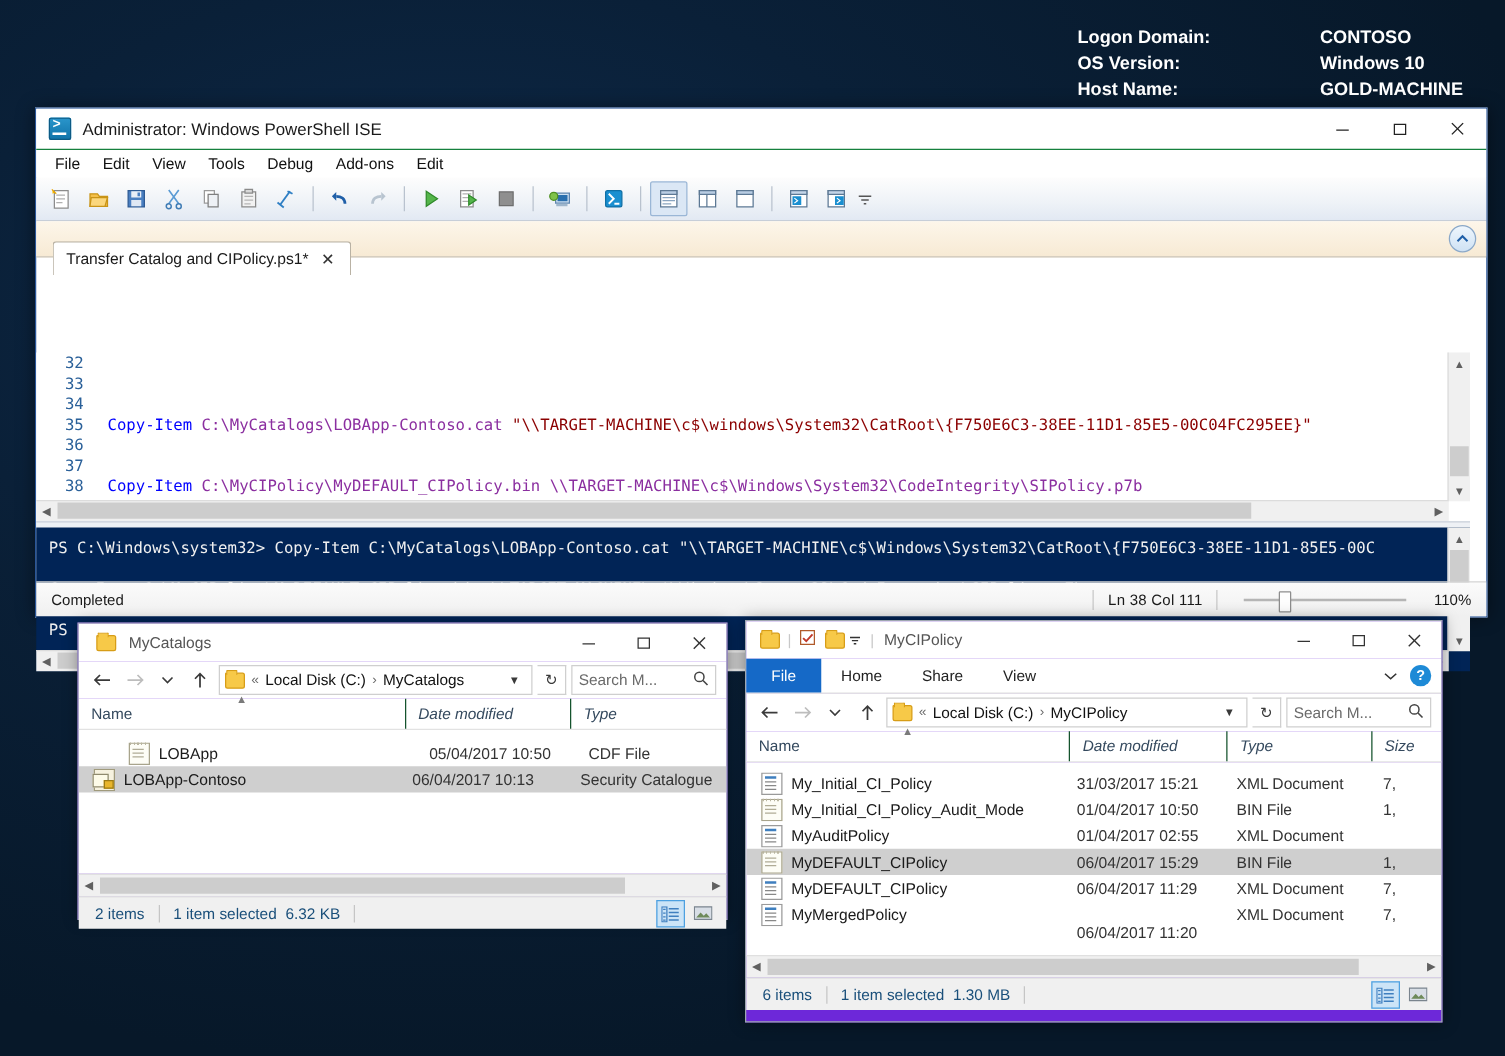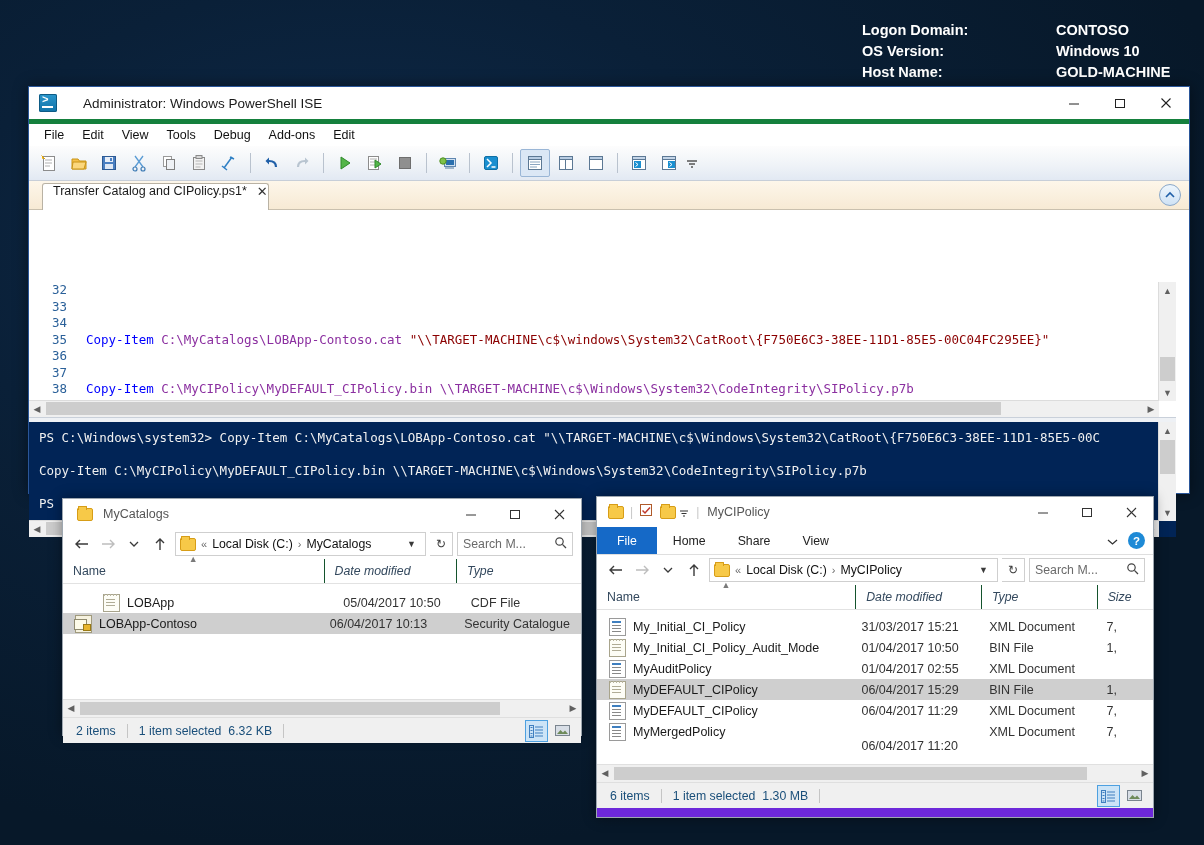--- a/index.html
+++ b/index.html
@@ -19,21 +19,21 @@
   #desktop-info .lbl{width:194px;}
   #desktop-info .val{flex:1;}
 
   
   #ise-window{
     left:28px;top:86px;width:1160px;height:406px;
     background:#ffffff;border:1px solid #2a5699;
     box-shadow:0 0 14px rgba(0,0,0,.45);
   }
   #ise-titlebar{height:32px;background:#ffffff;display:flex;align-items:center;
-    position:relative;border-bottom:5px solid #15803d;gap:17px;}
+    position:relative;border-bottom:1px solid #15803d;}
   #ise-titlebar .ico{width:18px;height:18px;margin-left:10px;margin-right:9px;
     background:linear-gradient(#2a96cc,#1173a8);border-radius:2px;position:relative;
     box-shadow:inset 0 0 0 1px #0d5b85;}
   #ise-titlebar .ico:before{content:">";position:absolute;left:3px;top:0px;color:#fff;
     font-size:11px;font-family:"Liberation Mono",monospace;font-weight:bold;}
   #ise-titlebar .ico:after{content:"";position:absolute;left:3px;bottom:4px;width:11px;height:2px;background:#fff;}
   #ise-title{font-size:13.5px;color:#1a1a1a;}
   .winbtns{position:absolute;right:0;top:0;height:32px;display:flex;}
   .winbtn{width:46px;height:32px;display:flex;align-items:center;justify-content:center;
     color:#222;font-size:13px;}
@@ -44,23 +44,23 @@
   #ise-menubar .mi{padding:2px 9px;}
 
   #ise-toolbar{height:34px;
     background:linear-gradient(#fdfdfd,#eef2f7 60%,#e2e9f3);
     border-bottom:1px solid #c7ced8;display:flex;align-items:center;padding-left:6px;gap:2px;}
   .tbtn{width:28px;height:26px;display:flex;align-items:center;justify-content:center;border-radius:2px;}
   .tsep{width:1px;height:20px;background:#b9c2ce;margin:0 5px;}
 
   #ise-tabstrip{height:28px;background:linear-gradient(#fdf6ea,#f7ead4);
     position:relative;border-bottom:1px solid #c9c0ae;}
-  #ise-tab{position:absolute;left:13px;top:2px;height:26px;background:#fff;
+  #ise-tab{position:absolute;left:13px;top:16px;height:26px;background:#fff;
     border:1px solid #b9b2a4;border-bottom:none;border-radius:3px 3px 0 0;
-    display:flex;align-items:flex-start;padding:0 0 0 10px;font-size:12.5px;color:#1a1a1a;}
+    display:flex;align-items:center;padding:0 12px 0 10px;font-size:12.5px;color:#1a1a1a;}
   #ise-tab .x{margin-left:10px;font-size:13px;color:#333;}
   #ise-collapse{position:absolute;right:8px;top:3px;width:20px;height:20px;border-radius:50%;
     border:1px solid #8aa8c9;background:linear-gradient(#eef6fd,#cfe2f4);
     display:flex;align-items:center;justify-content:center;}
 
   #ise-editor{position:absolute;left:0;top:0;right:0;height:135px;background:#fff;}
   .codewrap{position:absolute;left:0;top:0;right:17px;bottom:16px;overflow:hidden;}
   .codeline{height:16.5px;display:flex;font-family:"DejaVu Sans Mono","Liberation Mono",monospace;
     font-size:12.5px;line-height:16.5px;white-space:pre;}
   .lnum{width:38px;text-align:right;padding-right:9px;color:#2a6099;flex:none;}
@@ -425,20 +425,31 @@
         <div class="arw bot">▼</div>
       </div>
       <div class="hscroll">
         <div class="arw">◀</div>
         <div class="hthumb" style="left:17px;width:870px;"></div>
         <div class="arw r">▶</div>
       </div>
     </div>
   </div>
 
+  <div id="ise-status">
+    <span class="msg">Completed</span>
+    <span class="sep"></span>
+    <span class="lncol">Ln 38  Col 111</span>
+    <span class="sep"></span>
+    <div id="zoomslider">
+      <div class="track"></div>
+      <div class="knob"></div>
+    </div>
+    <span class="zpct">110%</span>
+  </div>
 </div>
 
 <div class="explorer" id="catalogs-window" style="left:62px;top:498px;width:518px;height:236px;">
 
   <div class="exp-title">
     <span class="folder-ico" style="margin-left:14px;margin-right:10px;">
         <i></i>
       </span>
     <span class="name">MyCatalogs</span>
     <div class="exp-winbtns">

